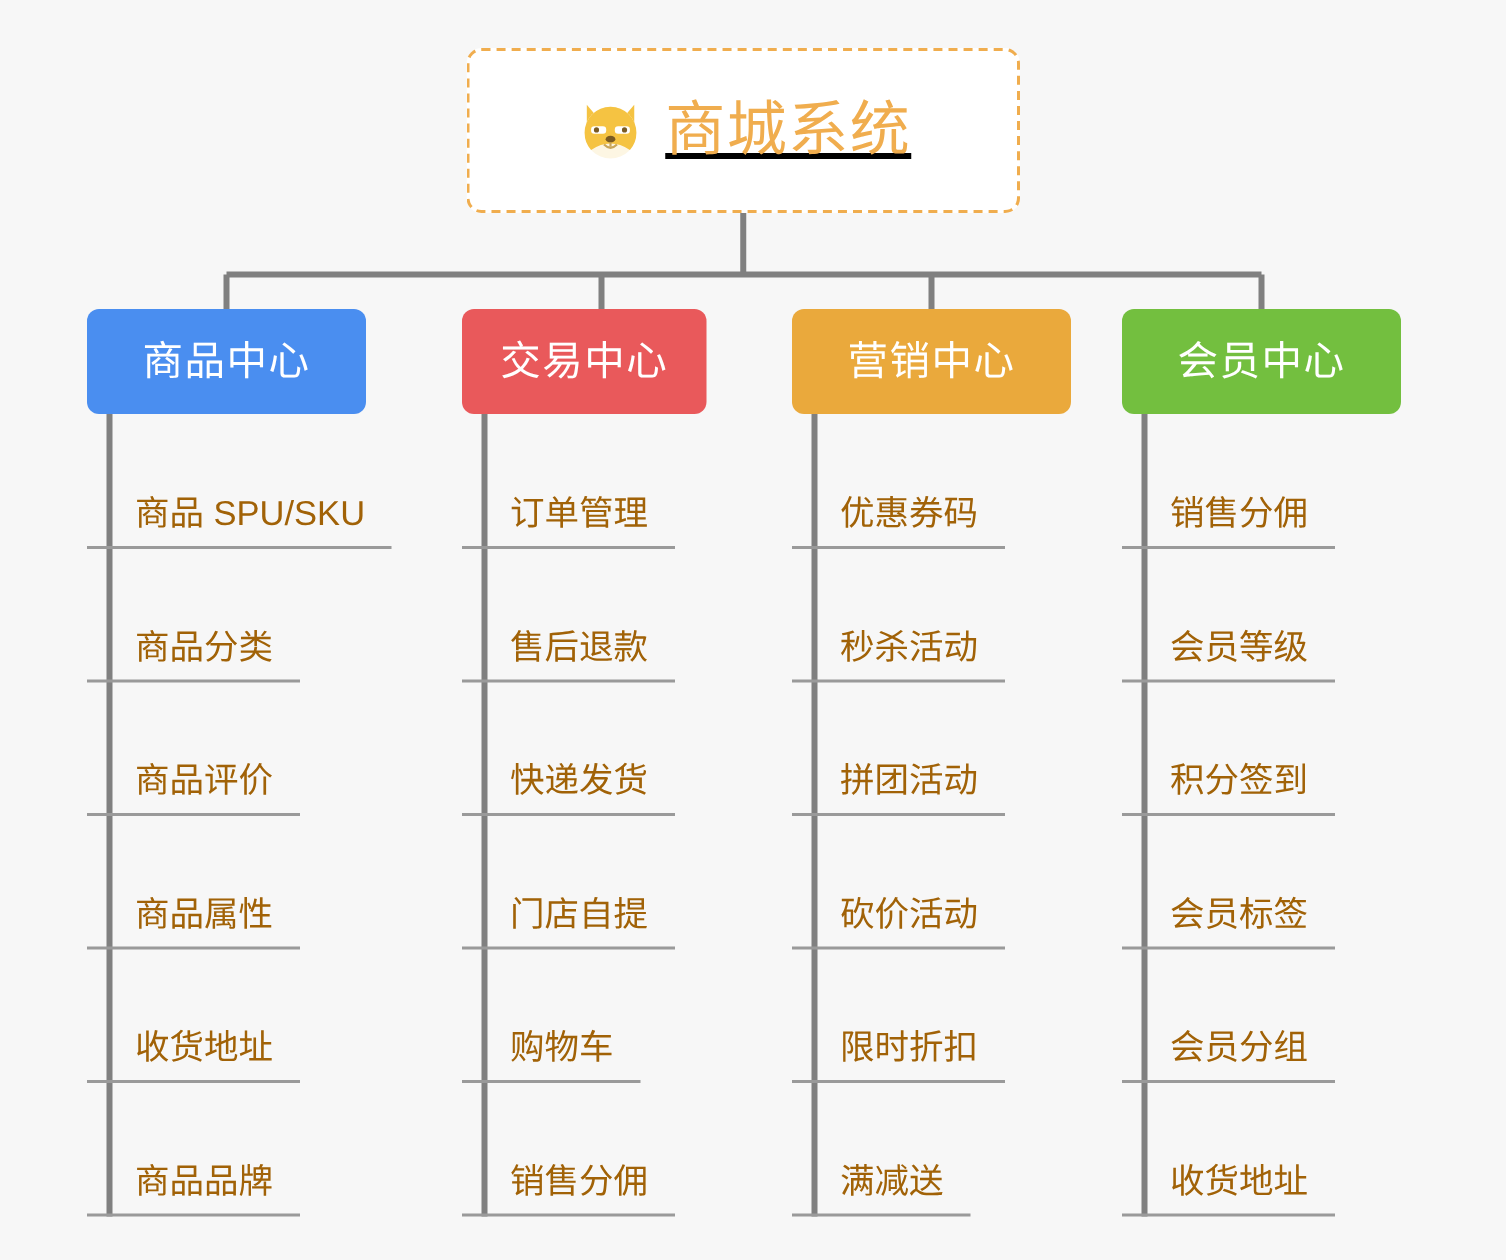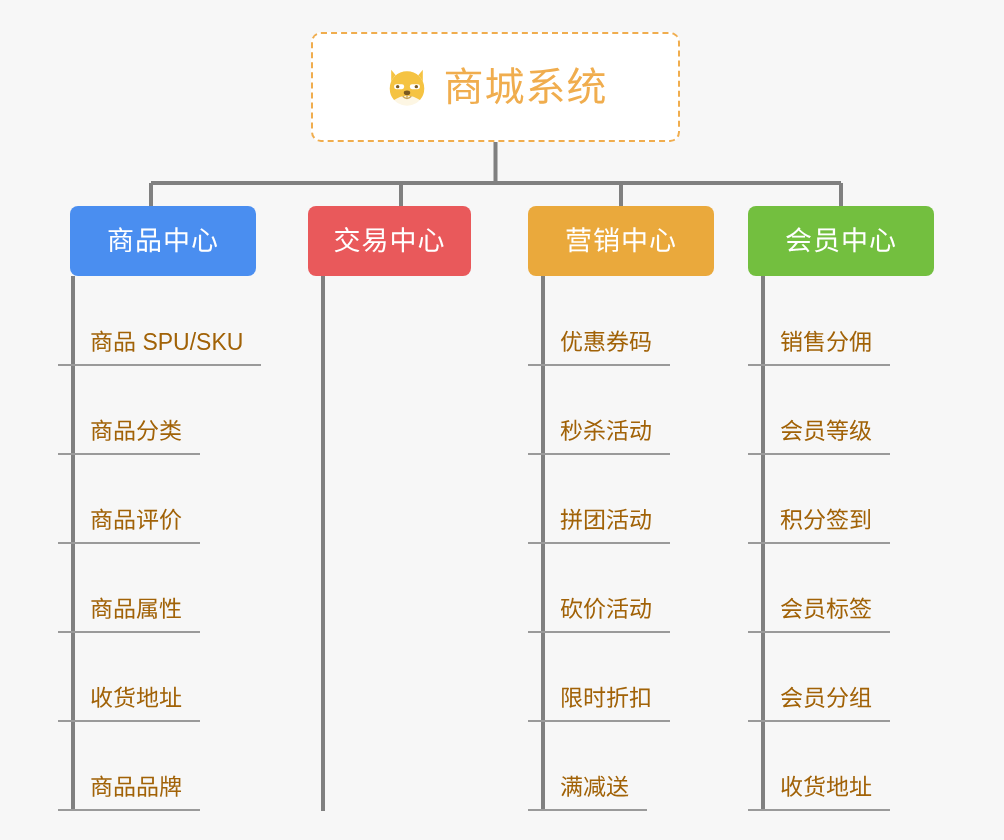--- a/index.html
+++ b/index.html
@@ -43,20 +43,21 @@
     height: 110px;
     box-sizing: border-box;
     background: #ffffff;
     border: 2px dashed #f0ad4e;
     border-radius: 10px;
     display: flex;
     align-items: center;
     justify-content: center;
     gap: 14px;
     z-index: 3;
+    text-decoration: underline;
   }
   .root-icon {
     width: 46px;
     height: 46px;
     flex: 0 0 auto;
     display: block;
   }
   .root-title {
     font-size: 40px;
     line-height: 1;
@@ -132,21 +133,21 @@
       <circle cx="45" cy="31.5" r="2.4" fill="#7a5a22"></circle>
       <ellipse cx="32" cy="40" rx="4.5" ry="3.2" fill="#7a5a22"></ellipse>
       <path d="M26 45 q6 6 12 0" stroke="#c9a65a" stroke-width="2" fill="none"></path>
       <path d="M32 43 L32 47" stroke="#c9a65a" stroke-width="2"></path>
     </svg>
     <div class="root-title">商城系统</div>
   </div>
 
   <div id="branches-host">
       <div class="branch" style="left: 58px; top: 206px;">
-        <div class="branch-header" style="width: 186px; background: rgb(74, 142, 240); margin-left: 12px;">商品中心</div>
+        <div class="branch-header" style="width: 186px; background: rgb(74, 142, 240);">商品中心</div>
         <ul class="leaf-list" style="margin-top: 1px;">
           <li class="leaf-item">
             <span class="leaf-label">商品 SPU/SKU</span>
           </li>
           <li class="leaf-item">
             <span class="leaf-label">商品分类</span>
           </li>
           <li class="leaf-item">
             <span class="leaf-label">商品评价</span>
           </li>
@@ -156,20 +157,40 @@
           <li class="leaf-item">
             <span class="leaf-label">收货地址</span>
           </li>
           <li class="leaf-item">
             <span class="leaf-label">商品品牌</span>
           </li>
         </ul>
       </div>
       <div class="branch" style="left: 308px; top: 206px;">
         <div class="branch-header" style="width: 163px; background: rgb(233, 89, 91);">交易中心</div>
+        <ul class="leaf-list" style="margin-top: 1px;">
+          <li class="leaf-item">
+            <span class="leaf-label">订单管理</span>
+          </li>
+          <li class="leaf-item">
+            <span class="leaf-label">售后退款</span>
+          </li>
+          <li class="leaf-item">
+            <span class="leaf-label">快递发货</span>
+          </li>
+          <li class="leaf-item">
+            <span class="leaf-label">门店自提</span>
+          </li>
+          <li class="leaf-item">
+            <span class="leaf-label">购物车</span>
+          </li>
+          <li class="leaf-item">
+            <span class="leaf-label">销售分佣</span>
+          </li>
+        </ul>
       </div>
       <div class="branch" style="left: 528px; top: 206px;">
         <div class="branch-header" style="width: 186px; background: rgb(234, 169, 60);">营销中心</div>
         <ul class="leaf-list" style="margin-top: 1px;">
           <li class="leaf-item">
             <span class="leaf-label">优惠券码</span>
           </li>
           <li class="leaf-item">
             <span class="leaf-label">秒杀活动</span>
           </li>

